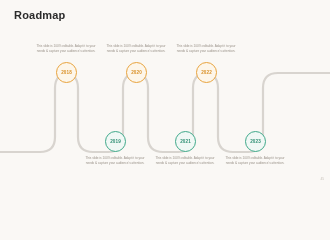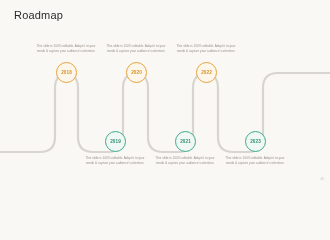--- a/index.html
+++ b/index.html
@@ -11,21 +11,21 @@
     overflow:hidden;
   }
   #slide {
     position:absolute; inset:0;
     background:#faf8f5;
   }
   #page-title {
     position:absolute;
     left:14px; top:9px;
     font-size:11px;
-    font-weight:normal;
+    font-weight:bold;
     color:#2b2b2b;
     letter-spacing:0.2px;
   }
   #roadmap-svg {
     position:absolute;
     left:0; top:0;
     width:330px; height:186px;
   }
   .milestone {
     position:absolute;

